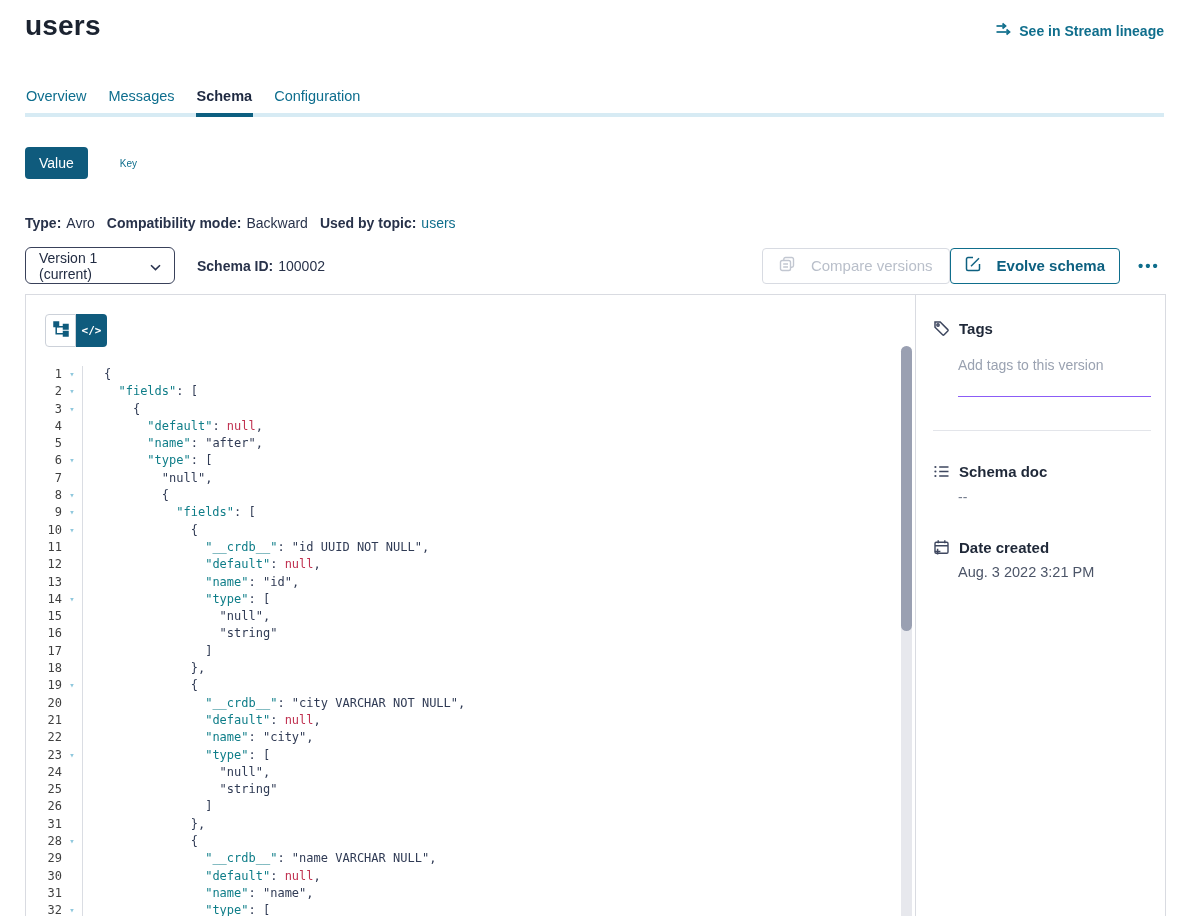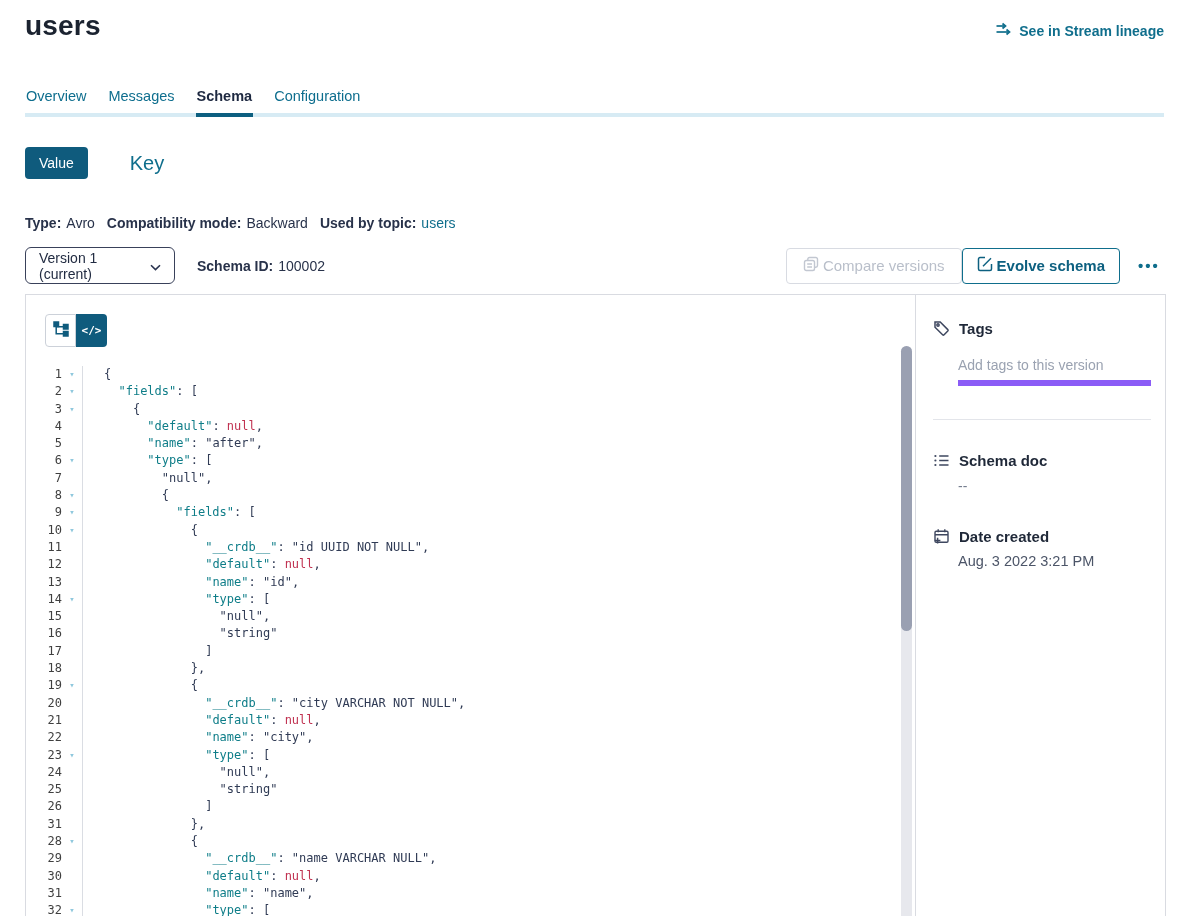--- a/index.html
+++ b/index.html
@@ -15,34 +15,34 @@
   
   .tabs { position:relative; display:flex; gap:20px; margin:46px 25px 0 25px; }
   .tabs::after { content:''; position:absolute; left:0; right:0; bottom:0; height:4px; background:#d7ebf4; }
   .tab { position:relative; font-size:14.5px; font-weight:500; color:#0e6e8e; padding:0 1px 13px 1px; cursor:pointer; }
   .tab.active { color:#1d2840; font-weight:700; }
   .tab.active::after { content:''; position:absolute; left:0; right:0; bottom:0; height:4px; background:#0d5f80; z-index:1; }
 
   
   .seg-row { display:flex; align-items:center; margin:30px 25px 0 25px; }
   .value-btn { background:#0f5b7d; color:#fff; font-size:14px; padding:8px 14px; border-radius:4px; border:none; cursor:pointer; font-family:inherit; }
-  .key-link { margin-left:20px; color:#0f6e8c; font-size:20px; cursor:pointer;padding-left:22px; }
+  .key-link { margin-left:10px; color:#0f6e8c; font-size:10px; cursor:pointer;padding-left:22px; }
 
   
   .meta-row { display:flex; gap:12px; margin:36px 25px 0 25px; font-size:14px; color:#28324a; }
   .meta-item b { font-weight:700; margin-right:5px; }
   .meta-link { color:#0f6e8c; cursor:pointer; }
 
   
   .controls { display:flex; align-items:center; margin:16px 25px 0 25px; }
   .version-select { width:150px; height:37px; border:1px solid #39415a; border-radius:6px; display:flex; align-items:center; justify-content:space-between; padding:0 13px; font-size:14px; color:#222c42; cursor:pointer; background:#fff; }
   .schema-id { margin-left:22px; font-size:14px; }
   .schema-id b { font-weight:700; margin-right:5px;text-align:center; }
   .spacer { flex:1; }
-  .btn { display:flex; align-items:center; gap:4px; height:36px; border-radius:4px; background:#fff; font-family:inherit; font-size:15px; cursor:pointer; }
+  .btn { display:flex; align-items:center; gap:16px; height:36px; border-radius:4px; background:#fff; font-family:inherit; font-size:15px; cursor:pointer; }
   .btn-compare { padding:0 16px; border:1px solid #d8dbe2; color:#b9bfca; font-weight:500; }
   .btn-evolve { padding:0 14px; border:1px solid #0f6e8c; color:#0d6080; font-weight:700; }
   .more-btn { margin-left:14px; width:30px; text-align:center; color:#0f6e8c; font-size:15px; font-weight:700; letter-spacing:2px; cursor:pointer; }
 
   
   .panels { display:flex; margin:10px 0 0 25px; width:1141px; height:630px; border:1px solid #d9dbe1; }
   .code-panel { position:relative; width:892px; padding-top:19px; overflow:hidden; }
   .view-toggle { display:inline-flex; margin-left:19px; height:33px; }
   .vt-seg { width:31px; display:flex; align-items:center; justify-content:center; cursor:pointer; }
   .vt-tree { border:1px solid #ccd1d9; border-radius:4px 0 0 4px; background:#fff; }
@@ -57,21 +57,21 @@
   .txt .s { color:#303b55; }
   .txt .nl { color:#c03150; }
 
   .scrollbar { position:absolute; top:51px; right:3px; bottom:-12px; width:11px; background:#e7e8ed; border-radius:8px; }
   .scroll-thumb { position:absolute; top:0; left:0; right:0; height:285px; background:#9aa0b2; border-radius:8px; cursor:pointer; }
 
   
   .sidebar { flex:1; border-left:1px solid #d9dbe1; padding:25px 14px 0 17px; }
   .sec-head { display:flex; align-items:center; gap:9px; font-size:15px; font-weight:700; color:#1f2838; }
   .sec-body { margin-left:25px; }
-  .tags-input { display:block; margin:20px 0 0 25px; width:193px; border:none; border-bottom:6px solid #8b5cf6; padding:0 0 7px 0; font-family:inherit; font-size:14px; color:#28324a; outline:none; }
+  .tags-input { display:block; margin:20px 0 0 25px; width:193px; border:none; border-bottom:1px solid #8b5cf6; padding:0 0 23px 0; font-family:inherit; font-size:14px; color:#28324a; outline:none; }
   .tags-input::placeholder { color:#9aa2b1; }
   .divider { border:none; border-top:1px solid #e3e5ea; margin-top:33px; }
   .sec-schema-doc { margin-top:32px; }
   .doc-value { margin-top:9px; font-size:14px; color:#767e8f; }
   .sec-date { margin-top:34px; }
   .date-value { margin-top:8px; font-size:14.5px; color:#4c5568; }
   .icon16 { width:17px; height:17px; flex:none; }
 </style>
 </head>
 <body>

